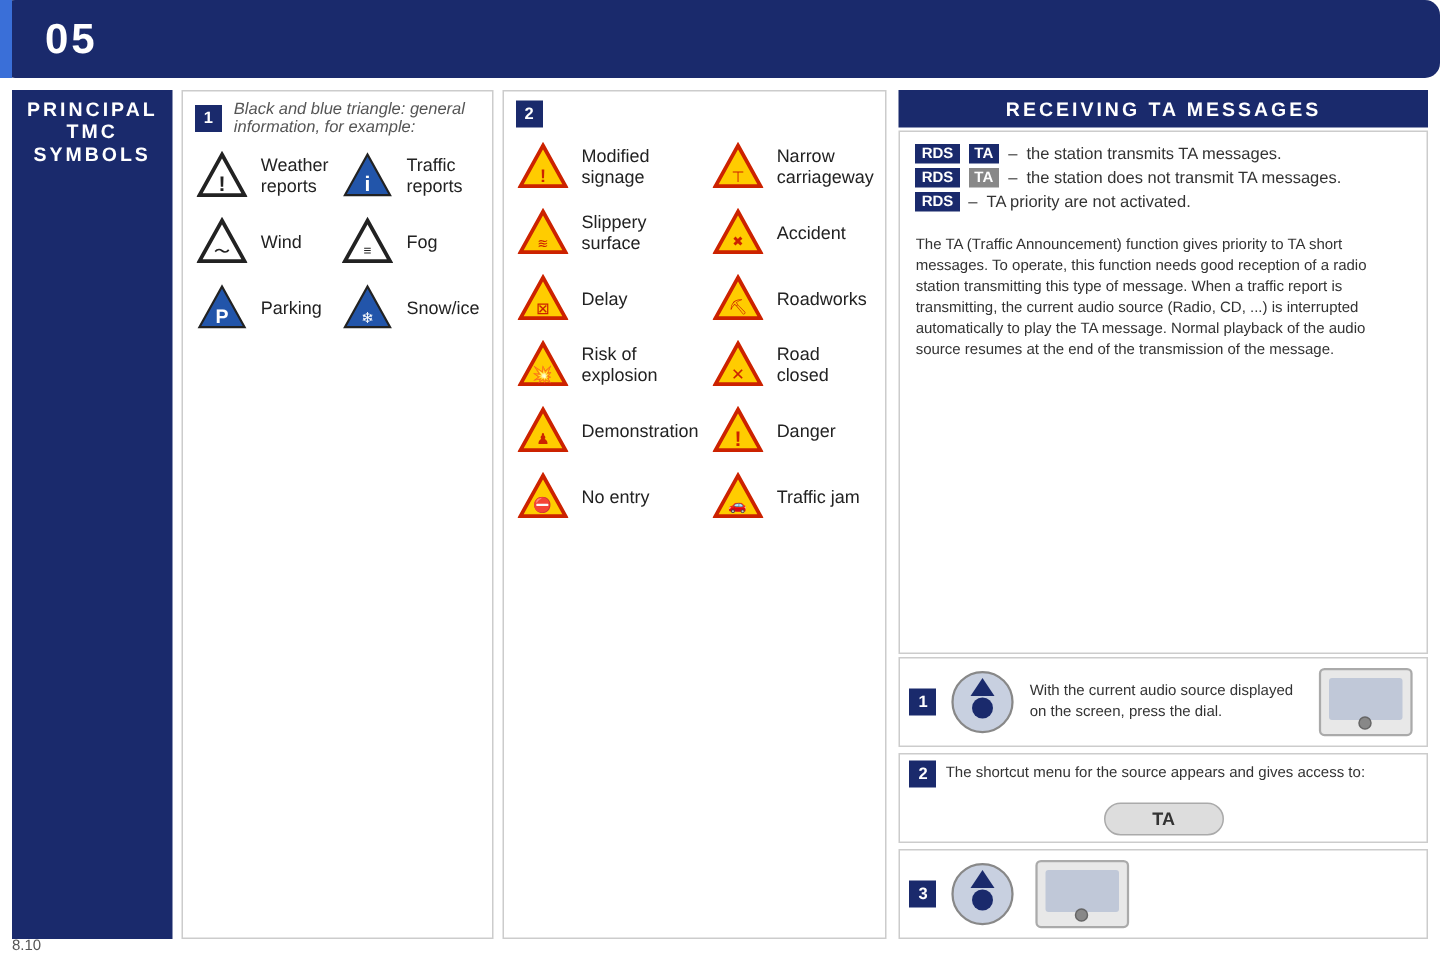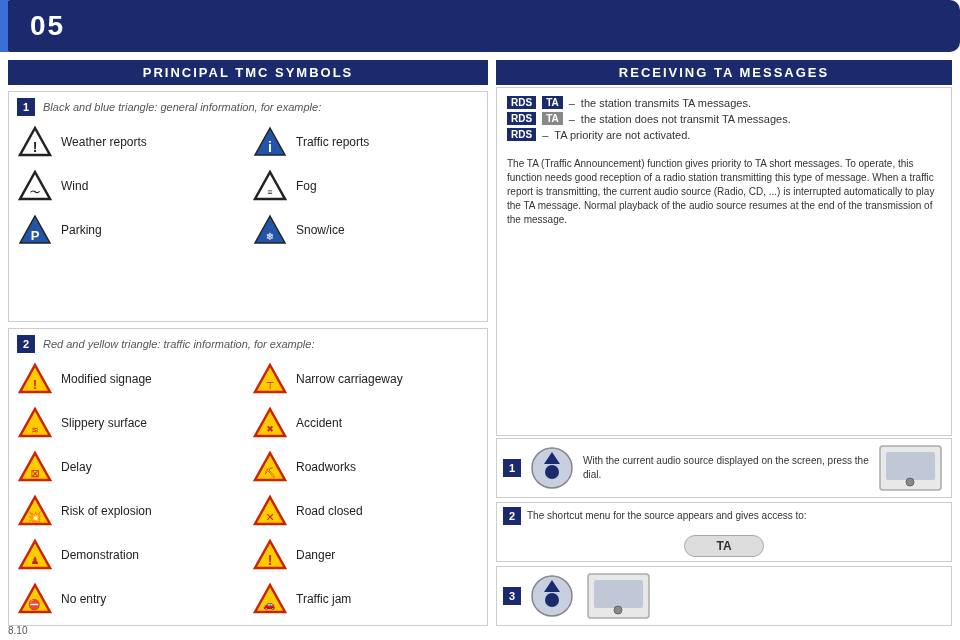--- a/index.html
+++ b/index.html
@@ -47,21 +47,21 @@
       display: flex;
       height: calc(640px - 58px);
       padding: 8px;
       gap: 8px;
     }
 
     
     .left-panel {
       flex: 0 0 480px;
       display: flex;
-      flex-direction: column;
+      flex-direction: row;
       gap: 6px;
       border-radius: 28px;
     }
 
     .section-header {
       background: #1a2a6c;
       color: #fff;
       text-align: center;
       padding: 5px 10px;
       font-size: 13px;
@@ -333,21 +333,20 @@
             </svg>
           </div>
           <span class="symbol-label">Snow/ice</span>
         </div>
       </div>
     </div>
 
     <div class="symbol-box">
       <div class="box-label">
         <span class="box-num">2</span>
-        <span class="box-desc">Red and yellow triangle: traffic information, for example:</span>
       </div>
       <div class="symbols-grid">
 
         <div class="symbol-item">
           <div class="symbol-icon">
             <svg width="34" height="34" viewBox="0 0 34 34">
               <polygon points="17,3 32,30 2,30" fill="#ffcc00" stroke="#cc2200" stroke-width="2.5"></polygon>
               <text x="17" y="27" text-anchor="middle" font-size="12" fill="#cc2200" font-weight="bold">!</text>
             </svg>
           </div>

